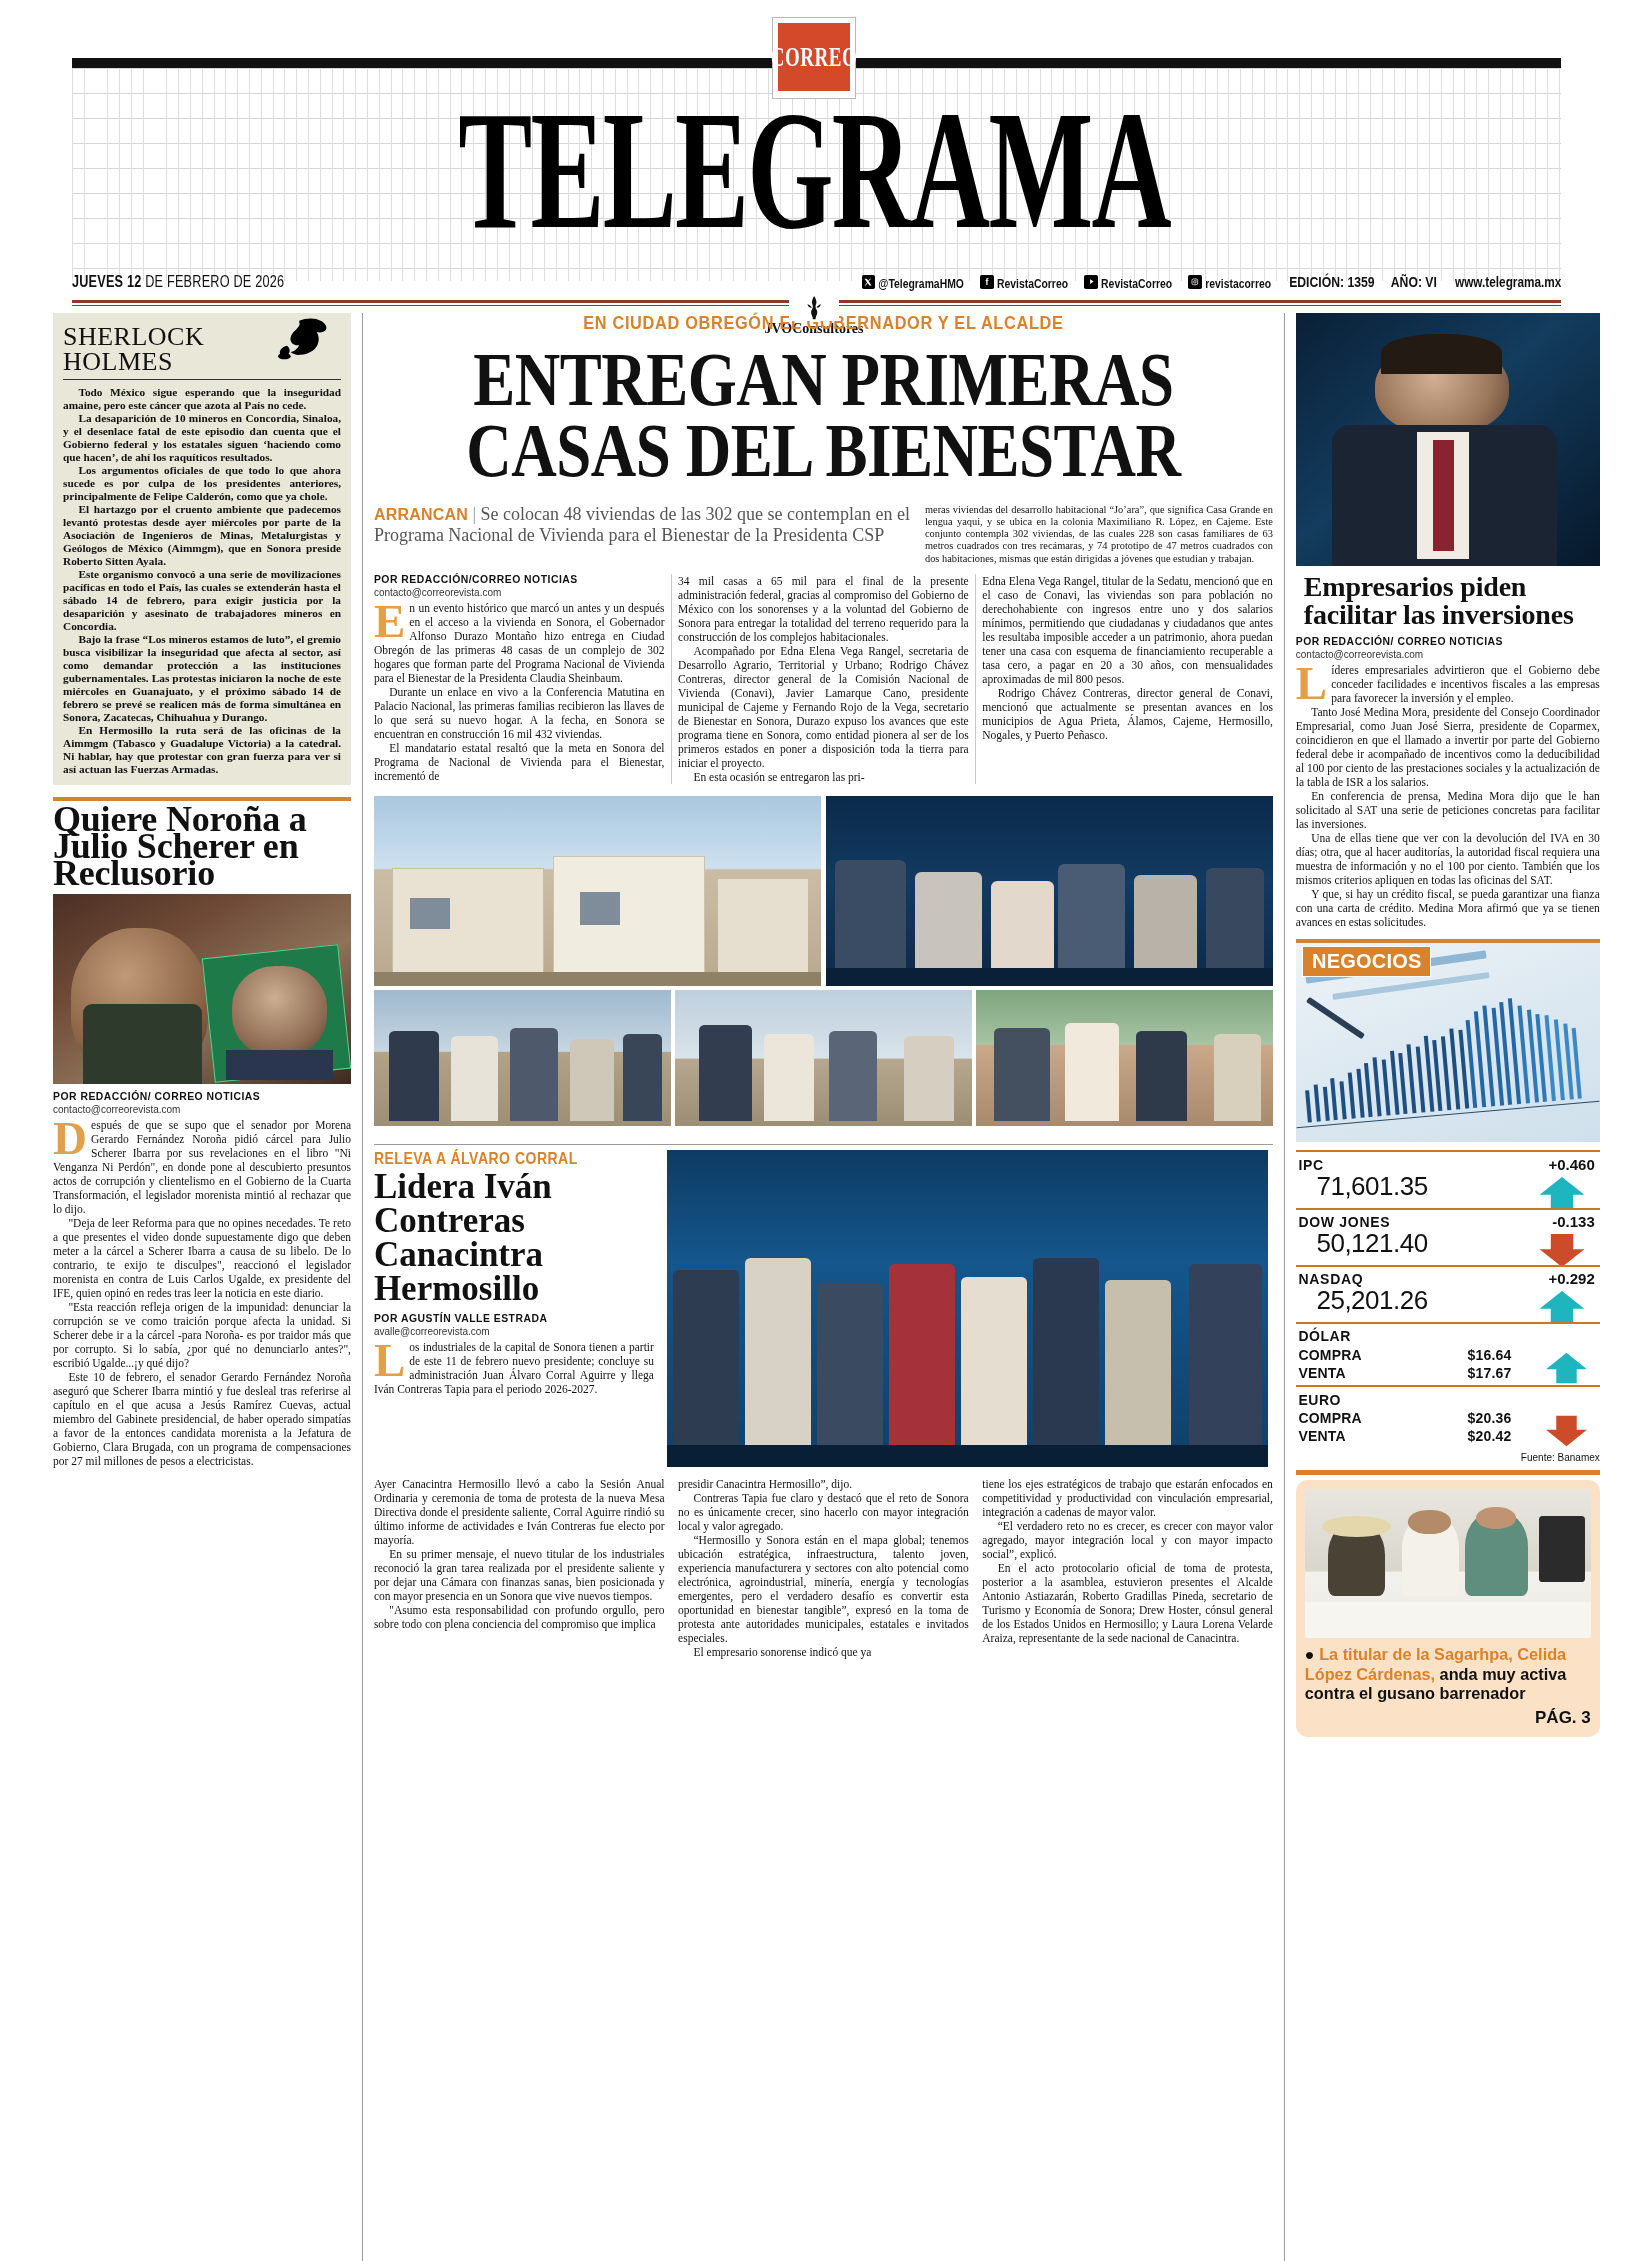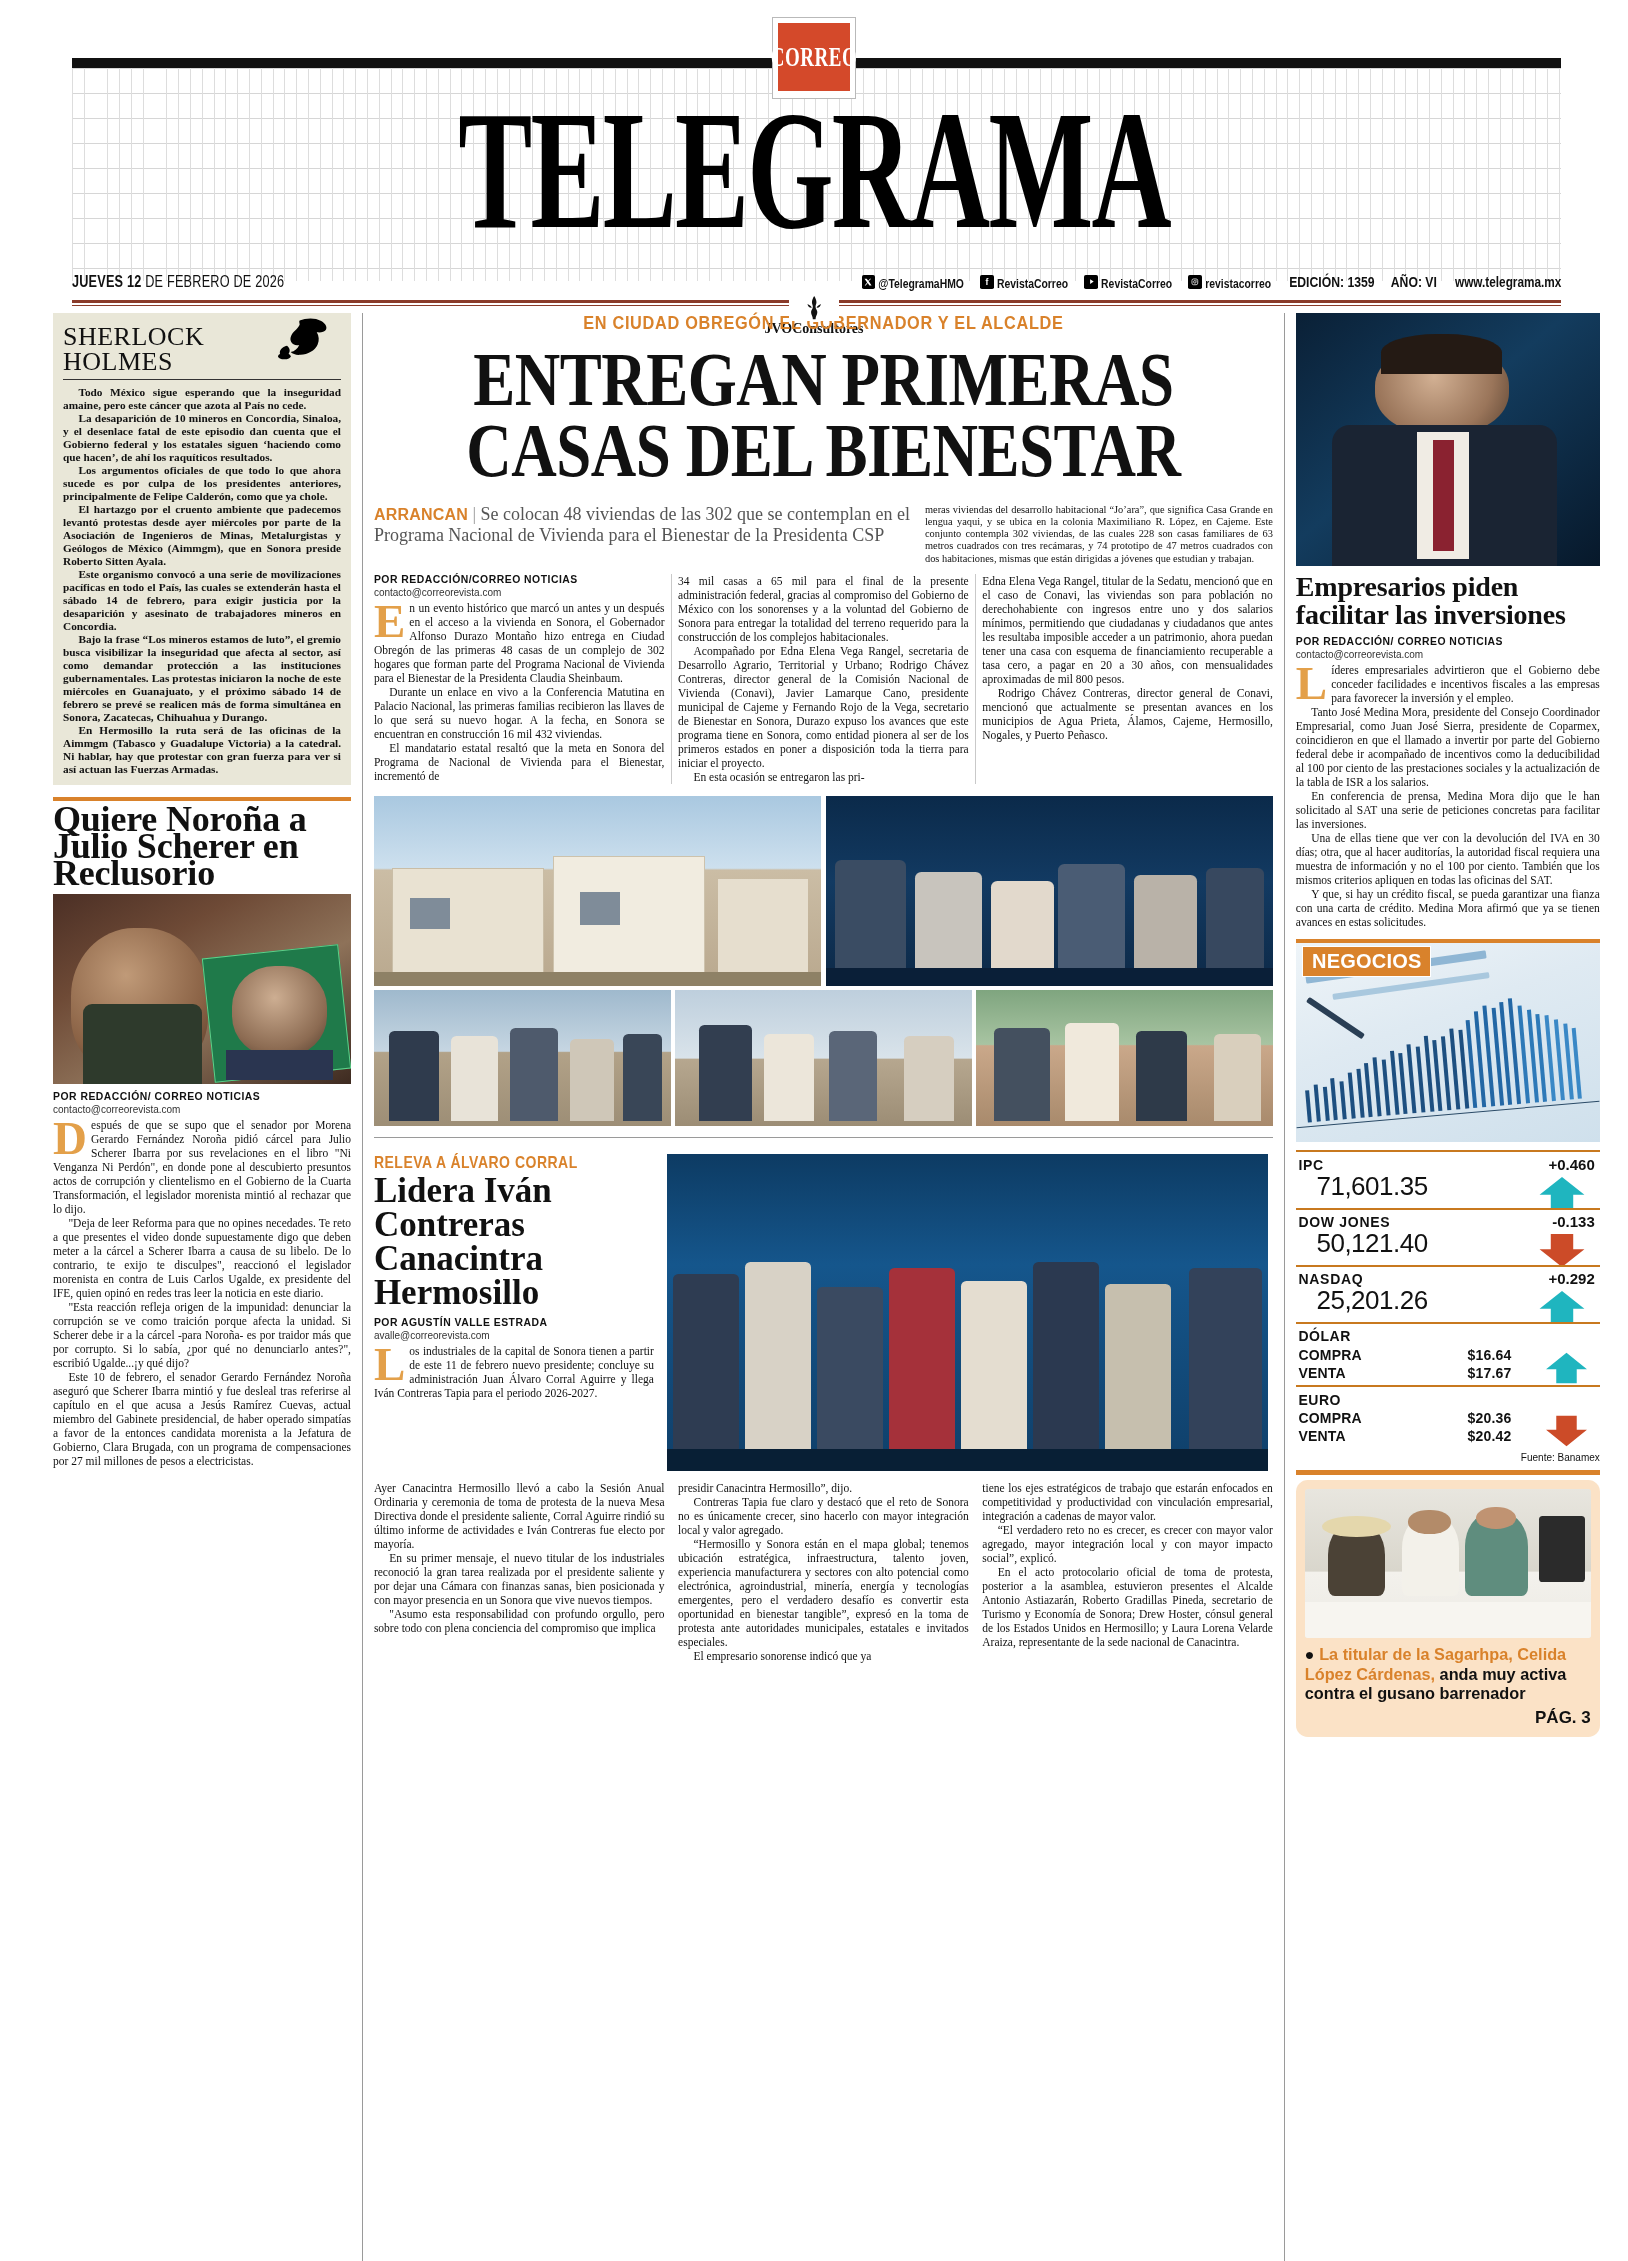--- a/index.html
+++ b/index.html
@@ -131,21 +131,21 @@
   .cols3 > div { position:relative; }
   .cols3 .sep { position:absolute; left:-7.2px; top:0; bottom:0; width:0.9px; background:#c9c9c9; }
 
   .photostrip { display:grid; grid-template-columns:1fr 1fr; column-gap:4.5px; margin-top:11.8px; }
   .photostrip2 { display:grid; grid-template-columns:1fr 1fr 1fr; column-gap:4.5px; margin-top:4.5px; }
 
   
   .right-col { position:relative; }
   .right-head {
     font-family:"Liberation Serif", serif; font-weight:bold;
-    font-size:28px; line-height:28px; margin-top:6.3px; letter-spacing:-0.2px;
+    font-size:28px; line-height:28px; margin-top:6.3px; letter-spacing:-0.2px;margin-left:8px;
   }
   .neg-photo { position:relative; margin-top:10px; }
   .neg-rule { height:4.1px; background:#d9822b; }
   .neg-badge {
     position:absolute; left:6.3px; top:6.3px; background:#d9822b; color:#fff;
     font-family:"Liberation Sans", sans-serif; font-weight:bold; font-size:20px;
     padding:3.2px 9px; border:1.4px solid #fff; letter-spacing:0.2px; z-index:3;
   }
   .ticker { margin-top:8.1px; font-family:"Liberation Sans", sans-serif; }
   .trow { border-top:2.3px solid #c8791f; padding:4.5px 2.7px 5.4px 2.7px; position:relative; }
@@ -166,21 +166,21 @@
   .promo-box { background:#fbe2c6; border-radius:11.8px; padding:9px; margin-top:5.4px; position:relative; }
   .promo-text {
     font-family:"Liberation Sans", sans-serif; font-size:16.3px; line-height:19.4px;
     font-weight:bold; margin-top:7.2px;
   }
   .promo-text .hl { color:#d9822b; }
   .promo-text .bullet { color:#111; }
   .promo-pag { text-align:right; font-family:"Liberation Sans", sans-serif; font-weight:bold; font-size:17px; margin-top:4.5px; }
 
   
-  .bottom-sec { margin-top:11px; border-top:0.9px solid #9a9a9a; padding-top:16px; }
+  .bottom-sec { margin-top:18px; border-top:0.9px solid #9a9a9a; padding-top:5px; }
   .bottom-grid { display:grid; grid-template-columns:280px 601px; column-gap:12.7px; }
   .b-head { font-family:"Liberation Serif", serif; font-weight:bold; font-size:35px; line-height:34px; margin-top:3.6px; }
   .b-cols { display:grid; grid-template-columns:1fr 1fr 1fr; column-gap:13.6px; margin-top:10px; }
 
   
   .ph { background:#cfcfcf; position:relative; overflow:hidden; }
 </style>
 </head>
 <body>
 

